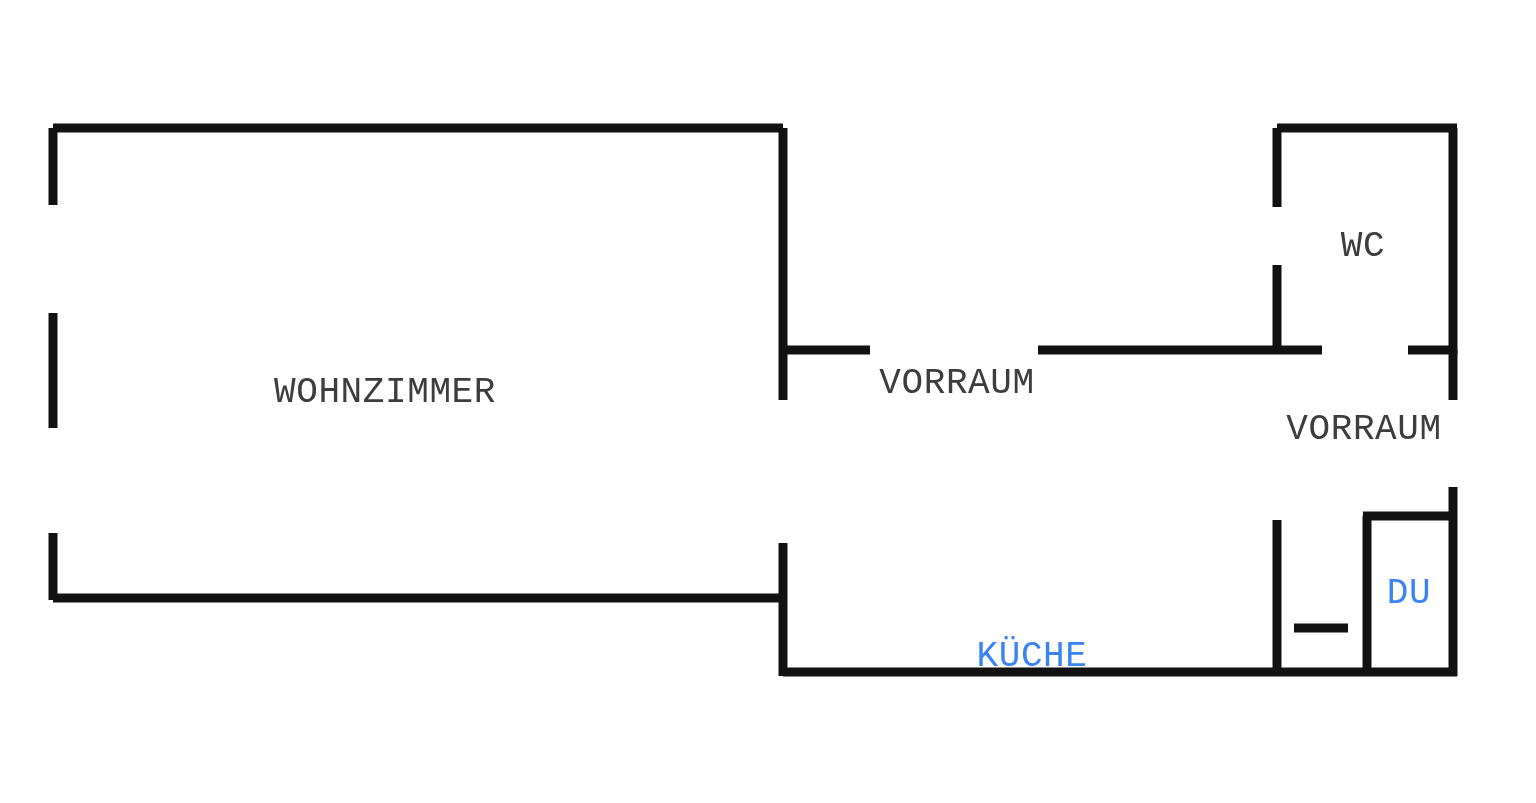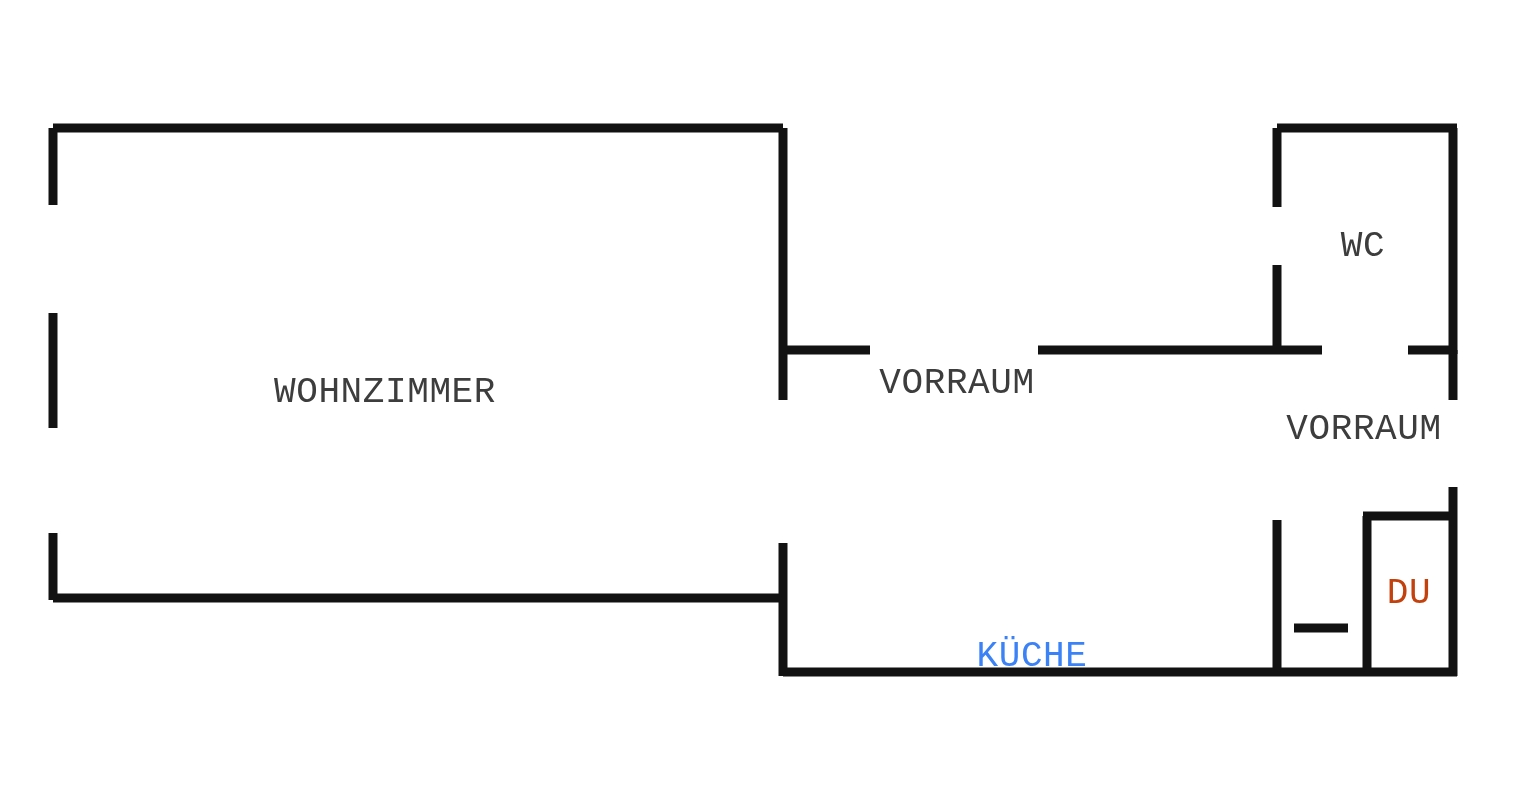--- a/index.html
+++ b/index.html
@@ -72,15 +72,15 @@
         <line x1="1294" y1="628" x2="1348" y2="628" class="wall" stroke="#121212" stroke-width="9"></line>
         <line x1="783" y1="672" x2="1457" y2="672" class="wall" stroke="#121212" stroke-width="9"></line>
       </g>
   </svg>
   <div id="labels-layer">
       <div class="room-label" style="left: 385px; top: 392px; color: rgb(61, 61, 61);">WOHNZIMMER</div>
       <div class="room-label" style="left: 957px; top: 383px; color: rgb(61, 61, 61);">VORRAUM</div>
       <div class="room-label" style="left: 1363px; top: 246px; color: rgb(61, 61, 61);">WC</div>
       <div class="room-label" style="left: 1364px; top: 429px; color: rgb(61, 61, 61);">VORRAUM</div>
       <div class="room-label" style="left: 1032px; top: 656px; color: #3b82f6;">KÜCHE</div>
-      <div class="room-label" style="left: 1409px; top: 593px; color: #c2410c;">DU</div>
+      <div class="room-label" style="left: 1409px; top: 593px; color: #3b82f6;">DU</div>
     </div>
 </div>
 
 </body></html>

